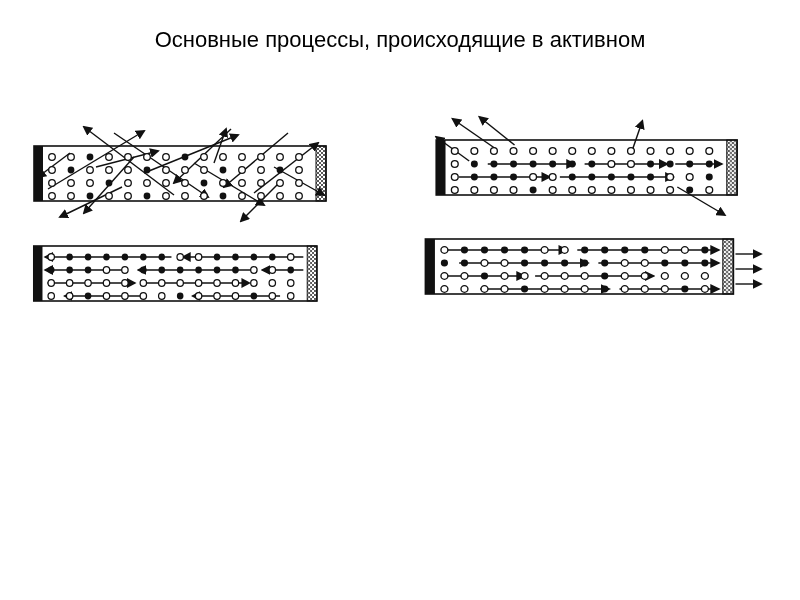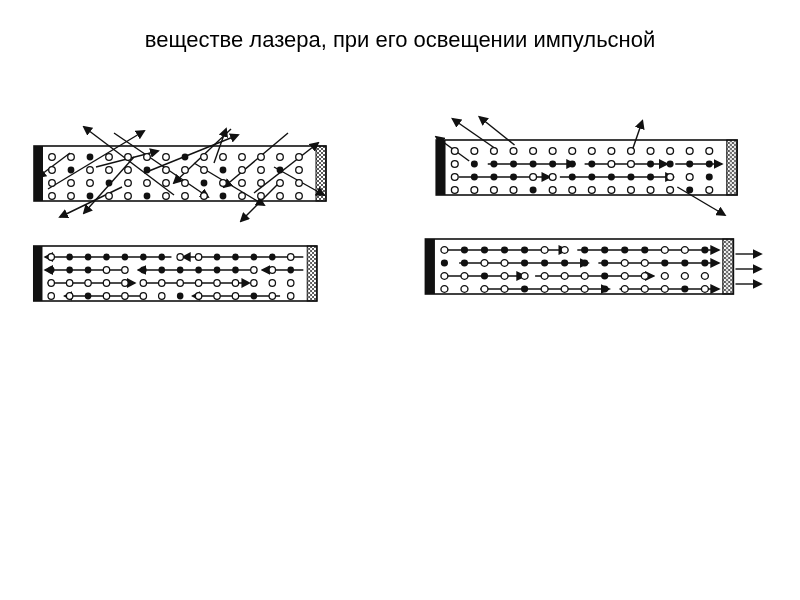--- a/index.html
+++ b/index.html
@@ -23,21 +23,21 @@
   .title-line{display:block;}
   .diagram{position:absolute;}
   .diagram svg{display:block;width:100%;height:100%;}
 </style>
 </head>
 <body>
 
 <div class="slide">
 
   <h1 class="title">
-    <span class="title-line">веществе лазера, при его освещении импульсной</span>
+    <span class="title-line">Основные процессы, происходящие в активном</span>
   </h1>
 
   <div class="diagram" style="left:26px;top:121px;width:330px;height:112px;">
       <svg viewBox="0 0 330 112" preserveAspectRatio="none">
         <defs>
           <marker id="ah0" viewBox="0 0 10 10" refX="8" refY="5" markerWidth="7" markerHeight="7" orient="auto-start-reverse">
             <path d="M0,0 L10,5 L0,10 z" fill="#111111"></path>
           </marker>
           <pattern id="ht0" patternUnits="userSpaceOnUse" width="4" height="4">
             <path d="M0,0 L4,4 M4,0 L0,4" stroke="#111111" stroke-width="0.7"></path>

